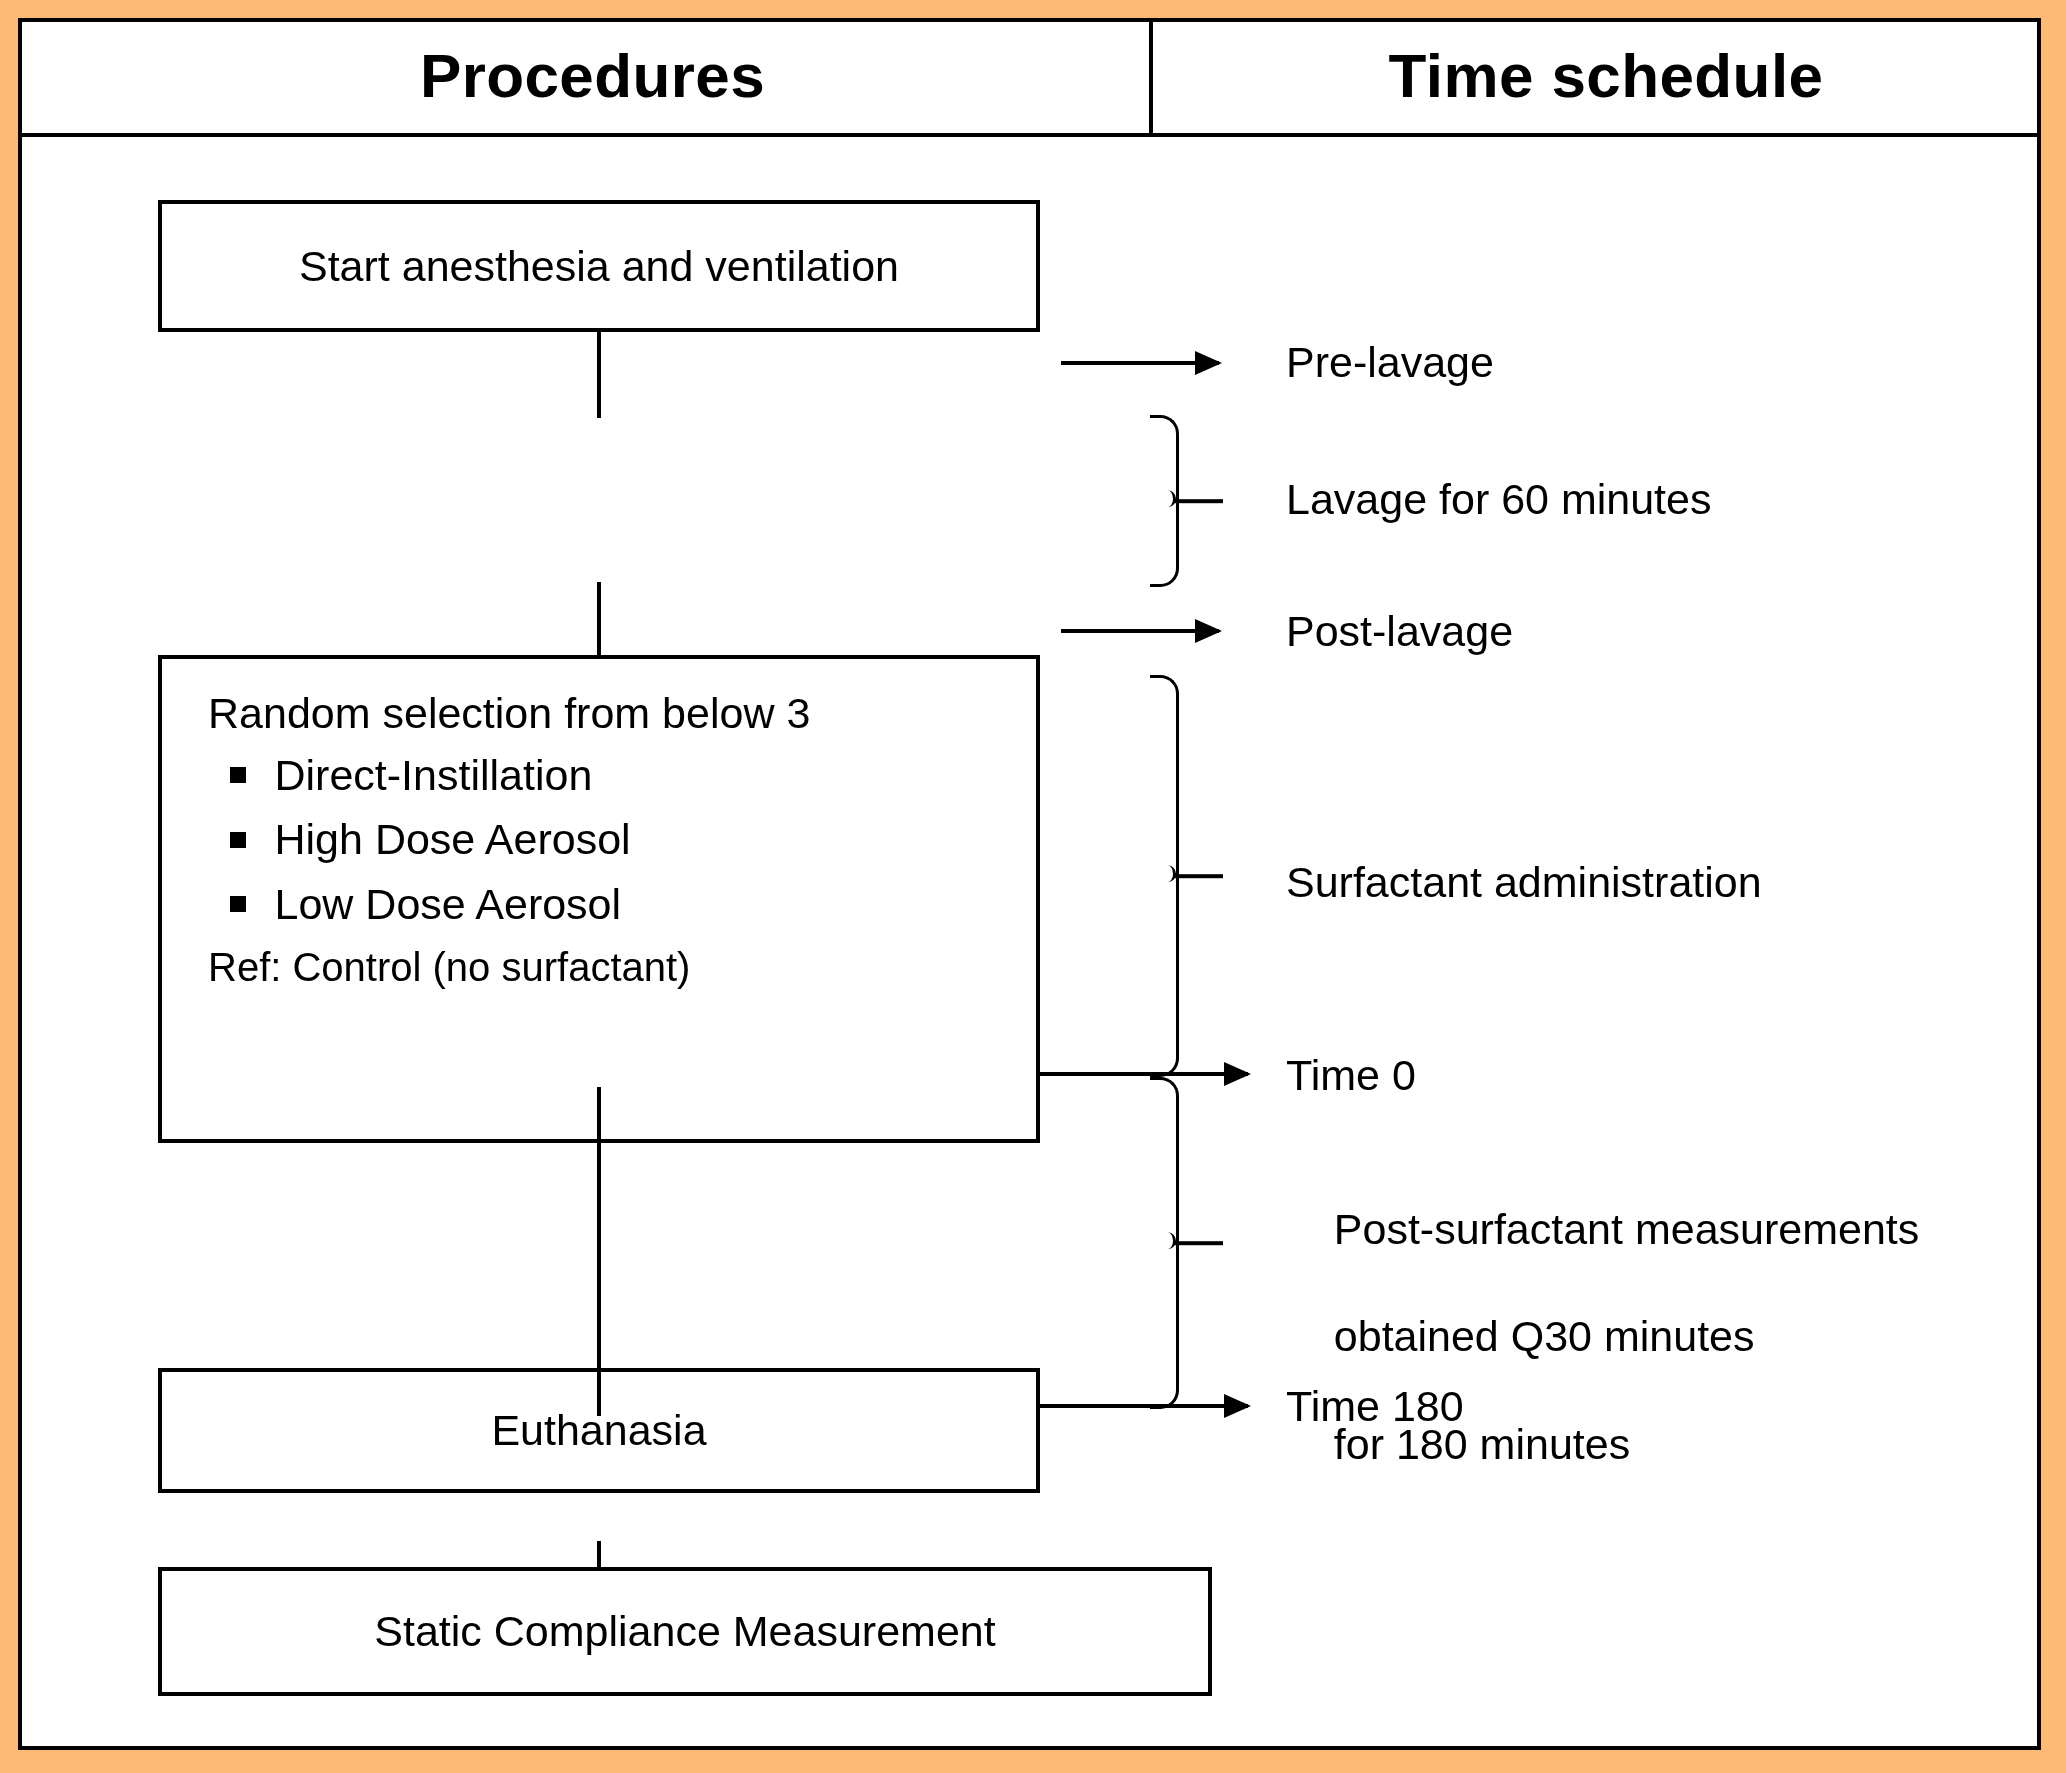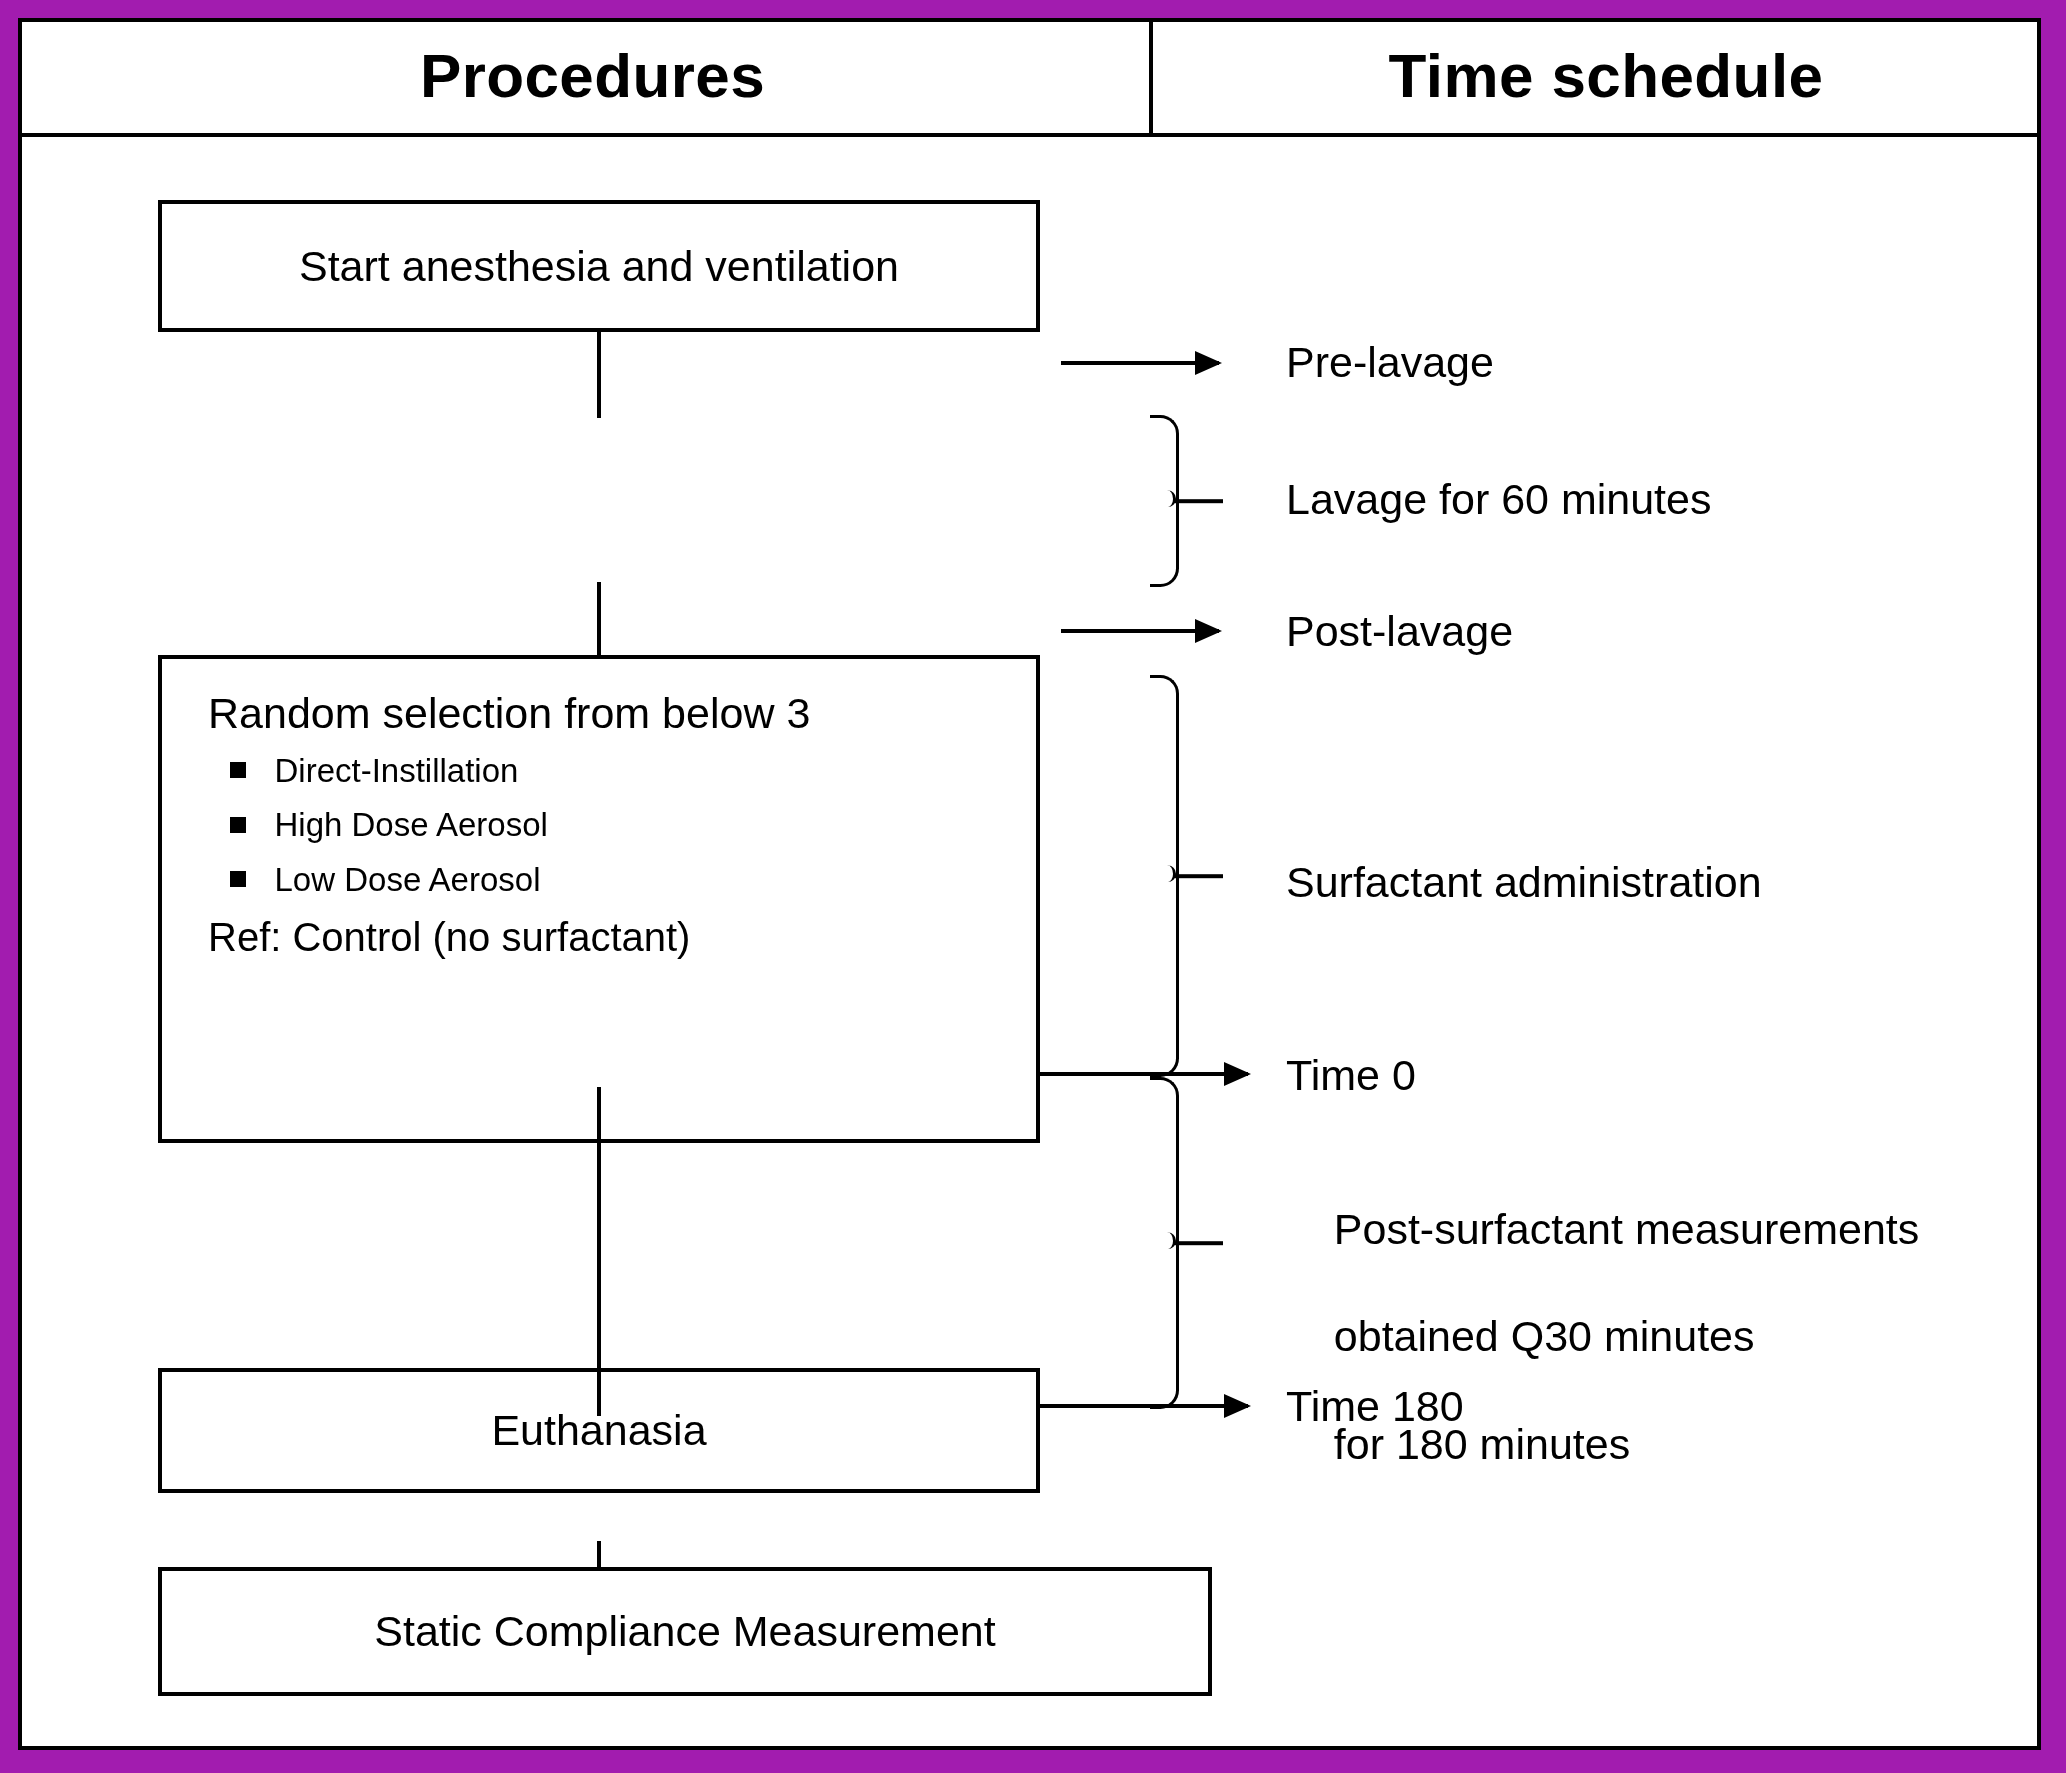--- a/index.html
+++ b/index.html
@@ -2,21 +2,21 @@
 <html style="font-size:11.5px"><head>
 <meta charset="utf-8">
 <style>
   html,body{margin:0;padding:0;background:#ffffff;}
   body{
     width:2066px;height:1774px;
     font-family:"Liberation Sans","DejaVu Sans",sans-serif;
     color:#000;
     -webkit-font-smoothing:antialiased;
   }
-  #root{position:relative;width:2066px;height:1774px;overflow:hidden;background:#a21caf;}
+  #root{position:relative;width:2066px;height:1774px;overflow:hidden;background:#fdba74;}
 
   
   .frame{
     position:absolute;left:18px;top:18px;
     width:2023px;height:1732px;
     border:4.3px solid #000;
     box-sizing:border-box;
     background:#fff;
   }
   
@@ -58,21 +58,21 @@
   #box-random     {left:158px; top:655px;  width:882px; height:488px; justify-content:flex-start;}
   #box-euthanasia {left:158px; top:1368px; width:882px; height:125px;}
   #box-static     {left:158px; top:1567px; width:1054px; height:129px;}
 
   
   .rand-inner{padding:33px 0 0 46px;}
   .rand-head{font-size:43px;line-height:1.0;margin-bottom:18.7px;white-space:nowrap;}
   .rand-list{margin:0;padding:0;list-style:none;}
   .rand-list li{
     display:flex;align-items:center;
-    font-size:33px;line-height:1.0;margin-bottom:21.5px;white-space:nowrap;
+    font-size:43px;line-height:1.0;margin-bottom:21.5px;white-space:nowrap;
   }
   .sq-bullet{
     display:inline-block;width:16px;height:16px;background:#000;
     margin-right:29px;margin-left:21.5px;flex:0 0 auto;
   }
   .rand-ref{font-size:40px;line-height:1.0;margin-top:5.7px;white-space:nowrap;}
 
   
   .vline{position:absolute;width:3.6px;background:#000;left:597px;}
   #v1{top:332px; height:86px;}

